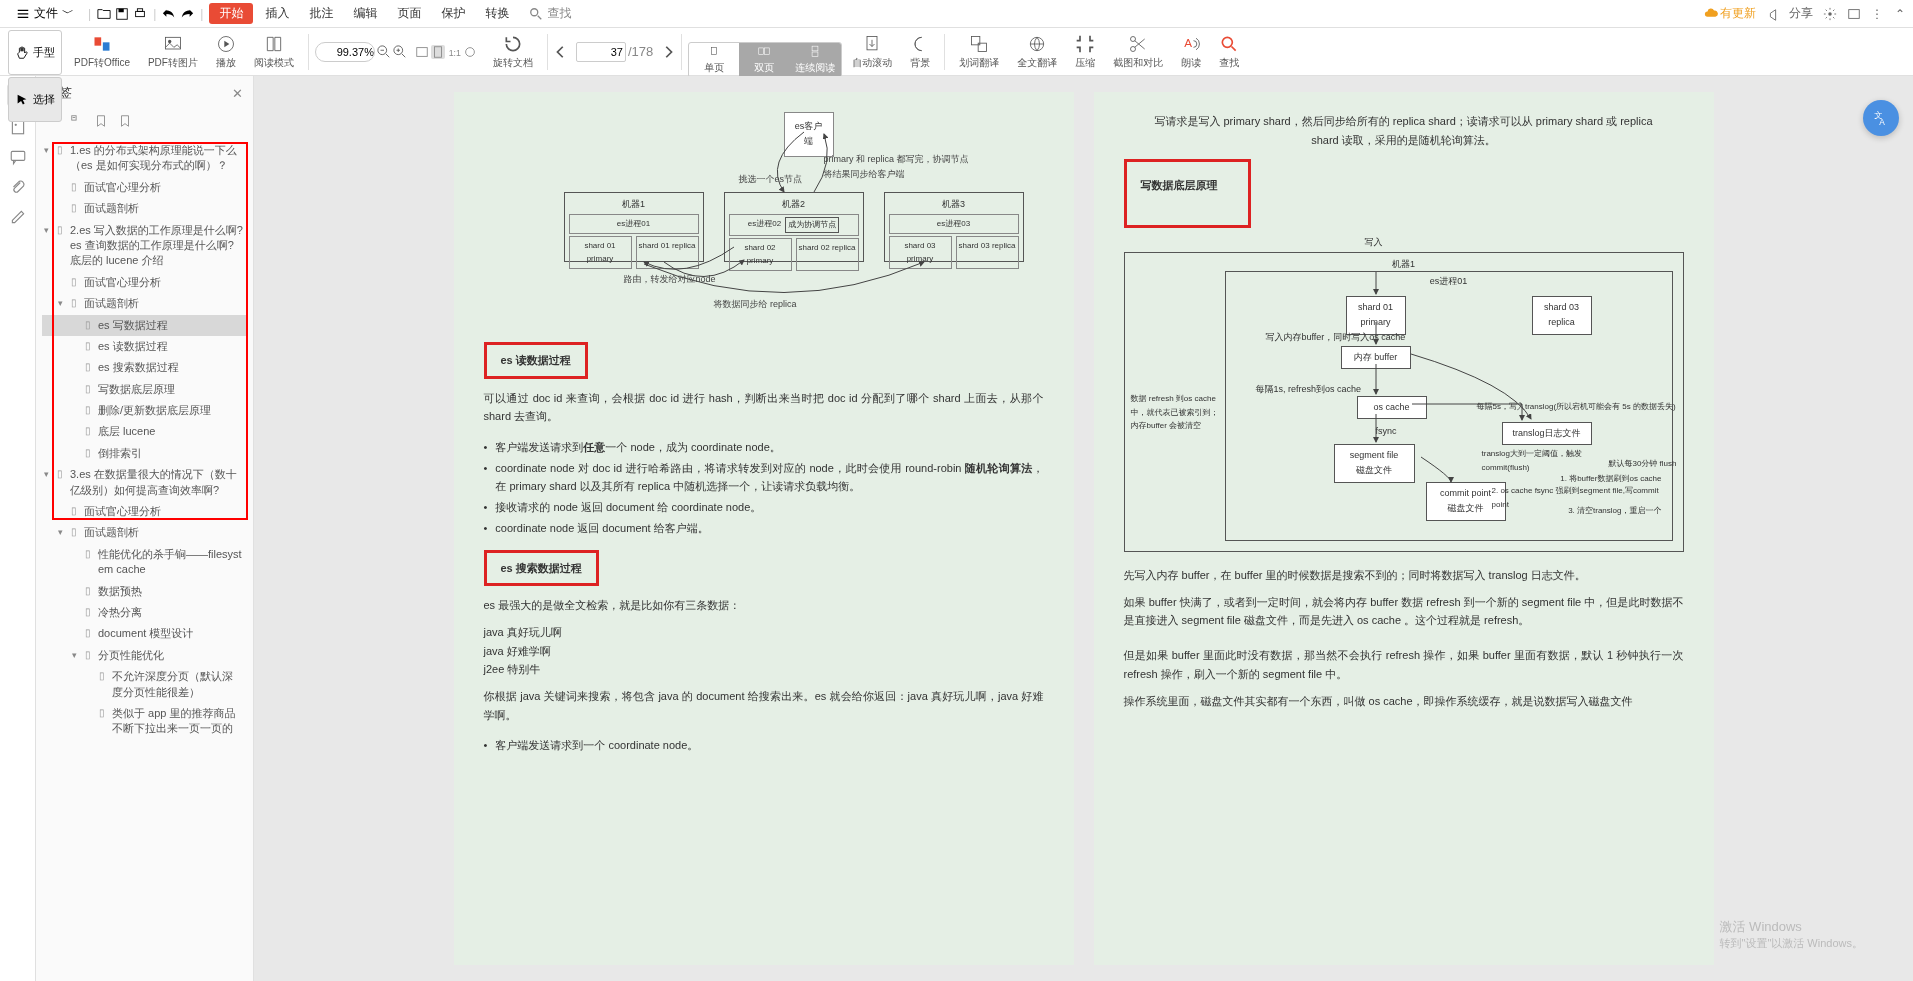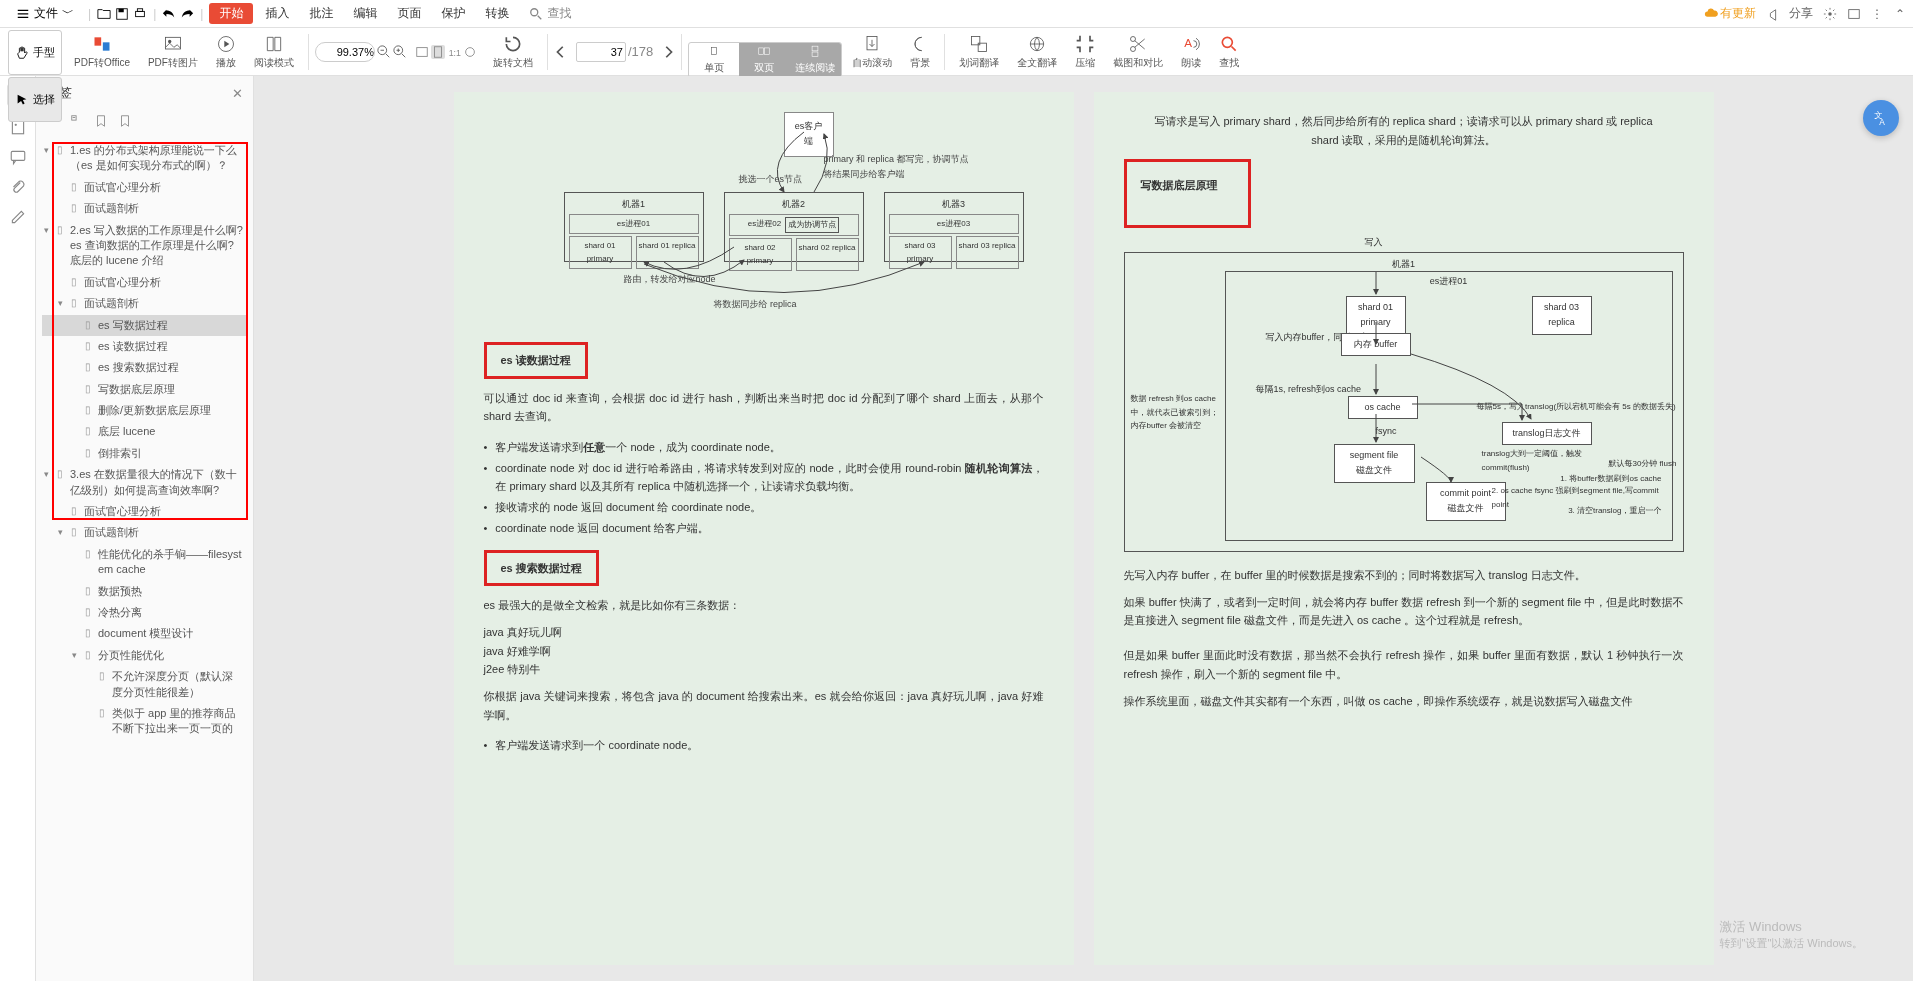--- a/index.html
+++ b/index.html
@@ -588,25 +588,25 @@
     <div class="red-box-text" style="padding:14px 30px 30px 14px">写数据底层原理</div>
 
     <div class="diagram2">
       <div class="d2-lbl" style="right:300px;top:-18px">写入</div>
       <div class="d2-lbl" style="left:50%;top:4px;transform:translateX(-50%)">机器1</div>
       <div style="position:absolute;left:100px;right:10px;top:18px;bottom:10px;border:1px solid #555">
         <div class="d2-lbl" style="left:50%;top:2px;transform:translateX(-50%)">es进程01</div>
         <div class="d2-box" style="left:120px;top:24px;width:60px">shard 01 primary</div>
         <div class="d2-box" style="right:80px;top:24px;width:60px">shard 03 replica</div>
         <div class="d2-lbl" style="left:40px;top:58px">写入内存buffer，同时写入os cache</div>
-        <div class="d2-box" style="left:115px;top:61px;width:70px">内存 buffer</div>
+        <div class="d2-box" style="left:115px;top:74px;width:70px">内存 buffer</div>
         <div class="d2-lbl" style="left:30px;top:110px">每隔1s, refresh到os cache</div>
         <div class="d2-lbl" style="left:-95px;top:120px;width:95px;font-size:8px;white-space:pre-line">数据 refresh 到os cache 中，就代表已被索引到；
 内存buffer 会被清空</div>
-        <div class="d2-box" style="left:122px;top:124px;width:70px">os cache</div>
+        <div class="d2-box" style="left:131px;top:124px;width:70px">os cache</div>
         <div class="d2-lbl" style="right:-5px;top:128px;width:200px;font-size:8px">每隔5s，写入translog(所以宕机可能会有 5s 的数据丢失)</div>
         <div class="d2-lbl" style="left:150px;top:152px">fsync</div>
         <div class="d2-box" style="left:108px;top:172px;width:81px;white-space:pre-line">segment file
 磁盘文件</div>
         <div class="d2-box" style="right:80px;top:150px;width:90px">translog日志文件</div>
         <div class="d2-box" style="left:200px;top:210px;width:80px;white-space:pre-line">commit point
 磁盘文件</div>
         <div class="d2-lbl" style="right:70px;top:175px;width:120px;font-size:8px">translog大到一定阈值，触发commit(flush)</div>
         <div class="d2-lbl" style="right:-5px;top:185px;font-size:8px">默认每30分钟 flush</div>
         <div class="d2-lbl" style="right:10px;top:200px;font-size:8px">1. 将buffer数据刷到os cache</div>

